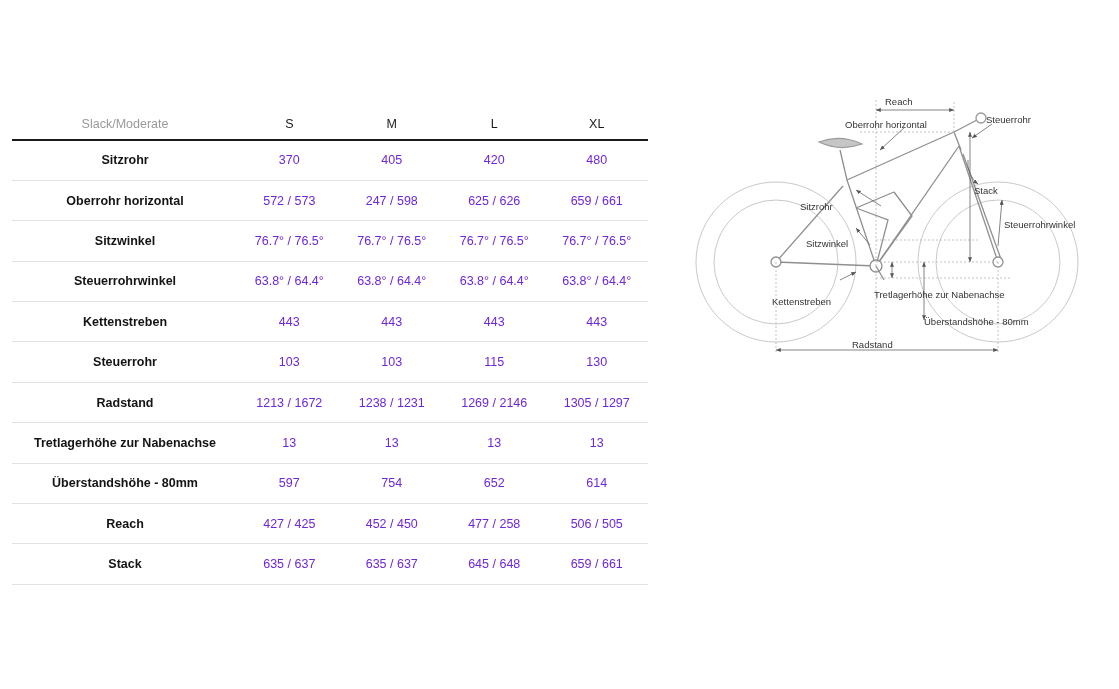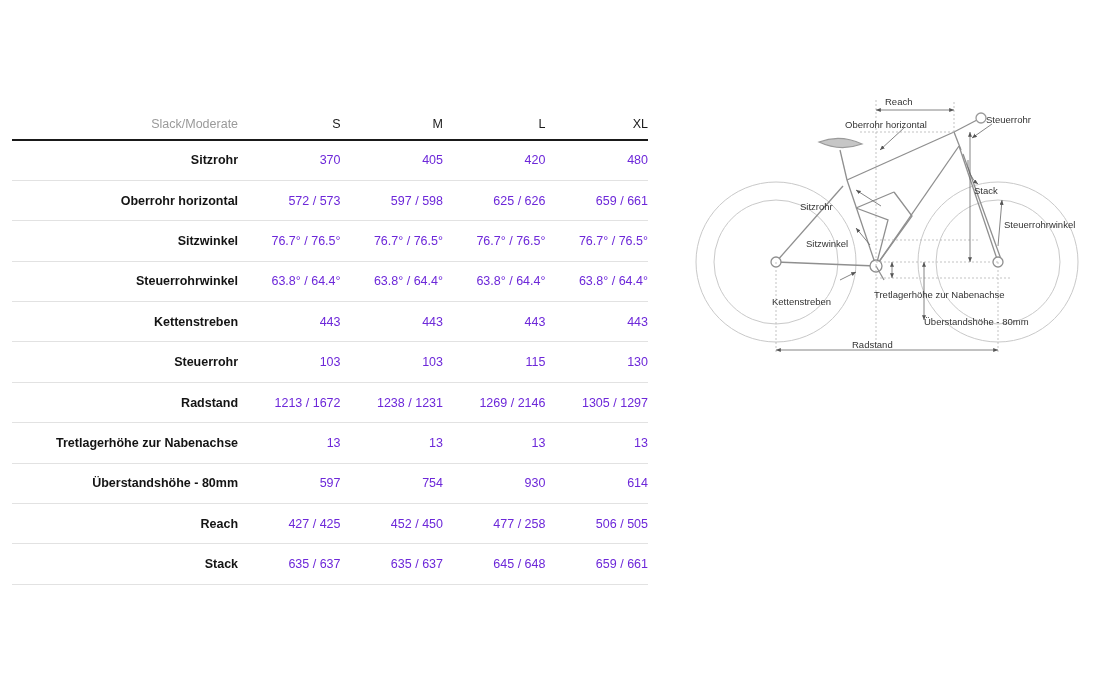--- a/index.html
+++ b/index.html
@@ -25,21 +25,21 @@
     left: 12px;
     top: 108px;
     width: 636px;
   }
   table.geo {
     width: 100%;
     border-collapse: collapse;
     table-layout: fixed;
   }
   table.geo th, table.geo td {
-    text-align: right;
+    text-align: center;
     font-size: 12.5px;
     font-weight: normal;
     padding: 0;
     vertical-align: middle;
   }
   table.geo thead th {
     height: 32px;
     color: #9a9a9a;
     font-size: 12.5px;
     border-bottom: 2px solid #1a1a1a;
@@ -102,21 +102,21 @@
         <tr>
           <td class="label">Sitzrohr</td>
           <td>370</td>
           <td>405</td>
           <td>420</td>
           <td>480</td>
         </tr>
         <tr>
           <td class="label">Oberrohr horizontal</td>
           <td>572 / 573</td>
-          <td>597 / 598</td>
+          <td>247 / 598</td>
           <td>625 / 626</td>
           <td>659 / 661</td>
         </tr>
         <tr>
           <td class="label">Sitzwinkel</td>
           <td>76.7° / 76.5°</td>
           <td>76.7° / 76.5°</td>
           <td>76.7° / 76.5°</td>
           <td>76.7° / 76.5°</td>
         </tr>
@@ -152,21 +152,21 @@
           <td class="label">Tretlagerhöhe zur Nabenachse</td>
           <td>13</td>
           <td>13</td>
           <td>13</td>
           <td>13</td>
         </tr>
         <tr>
           <td class="label">Überstandshöhe - 80mm</td>
           <td>597</td>
           <td>754</td>
-          <td>930</td>
+          <td>652</td>
           <td>614</td>
         </tr>
         <tr>
           <td class="label">Reach</td>
           <td>427 / 425</td>
           <td>452 / 450</td>
           <td>477 / 258</td>
           <td>506 / 505</td>
         </tr>
         <tr>

